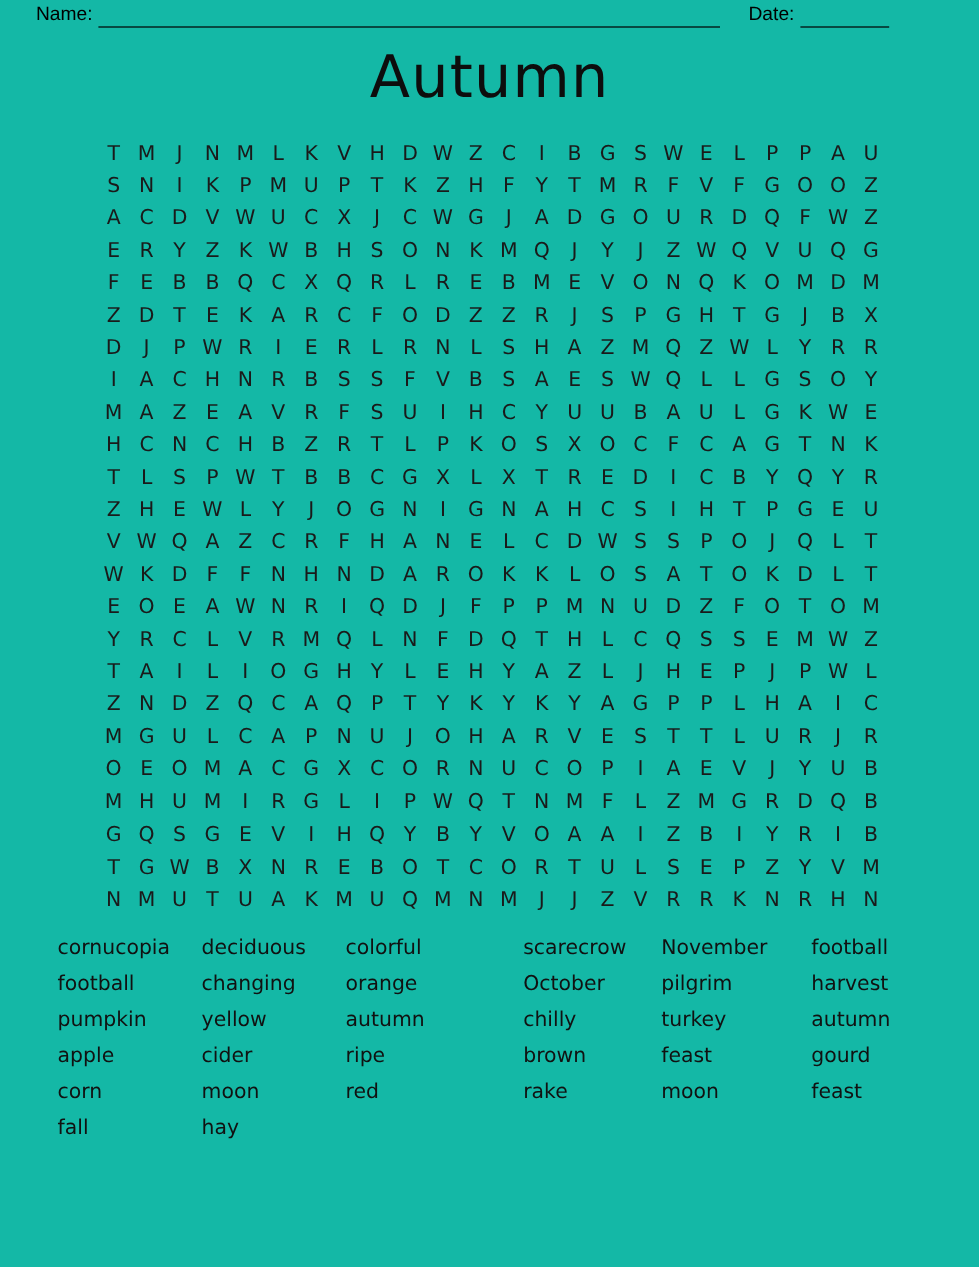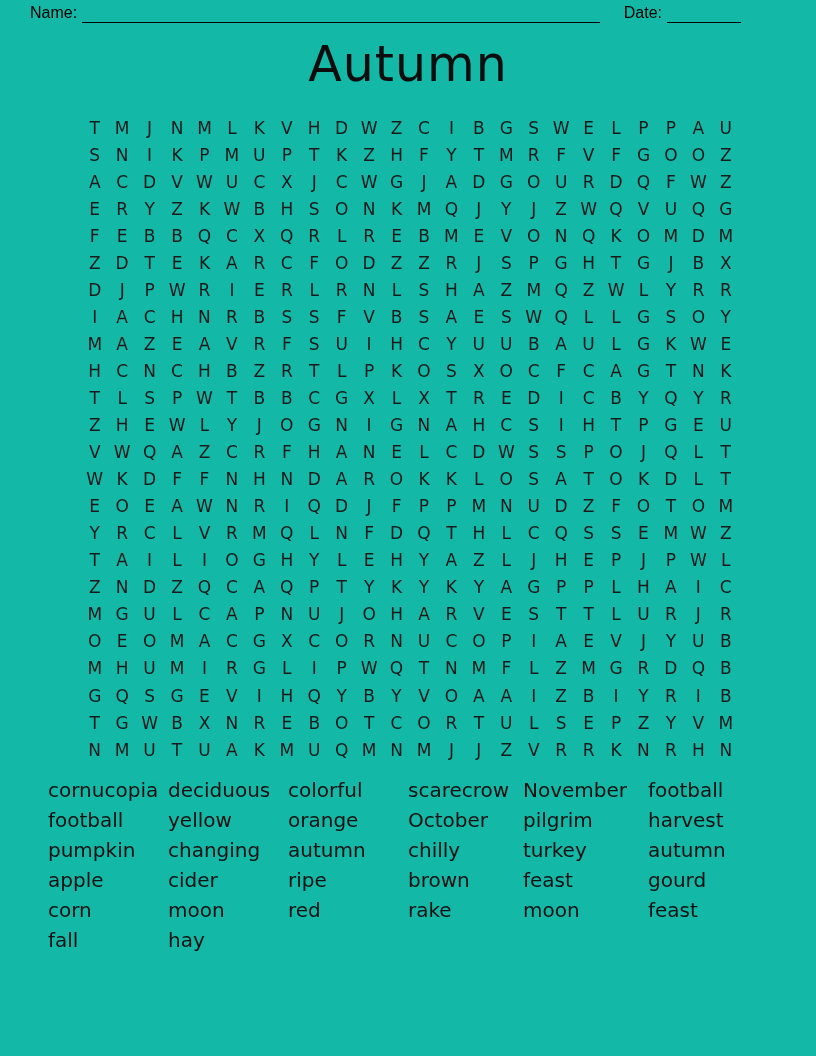--- a/index.html
+++ b/index.html
@@ -66,25 +66,25 @@
   
   .word-list {
     position: absolute;
     top: 776px; left: 48px;
     display: flex;
   }
   .word-col { display: block; }
   .word-col:nth-child(1) { width: 120px; }
   .word-col:nth-child(2) { width: 120px; }
   .word-col:nth-child(3) { width: 120px; }
-  .word-col:nth-child(4) { width: 115px; }
+  .word-col:nth-child(4) { width: 115px; margin-left: 28px; }
   .word-col:nth-child(5) { width: 125px; }
   .word-col:nth-child(6) { width: 120px; }
   .word {
-    font-size: 20px;
+    font-size: 17px;
     line-height: 29.9px;
     white-space: nowrap;
     color: #111111;
   }
 </style>
 </head>
 <body>
 
 <div class="page">
 
@@ -680,22 +680,22 @@
       <div class="word-col">
         <div class="word">cornucopia</div>
         <div class="word">football</div>
         <div class="word">pumpkin</div>
         <div class="word">apple</div>
         <div class="word">corn</div>
         <div class="word">fall</div>
       </div>
       <div class="word-col">
         <div class="word">deciduous</div>
+        <div class="word">changing</div>
         <div class="word">yellow</div>
-        <div class="word">changing</div>
         <div class="word">cider</div>
         <div class="word">moon</div>
         <div class="word">hay</div>
       </div>
       <div class="word-col">
         <div class="word">colorful</div>
         <div class="word">orange</div>
         <div class="word">autumn</div>
         <div class="word">ripe</div>
         <div class="word">red</div>

